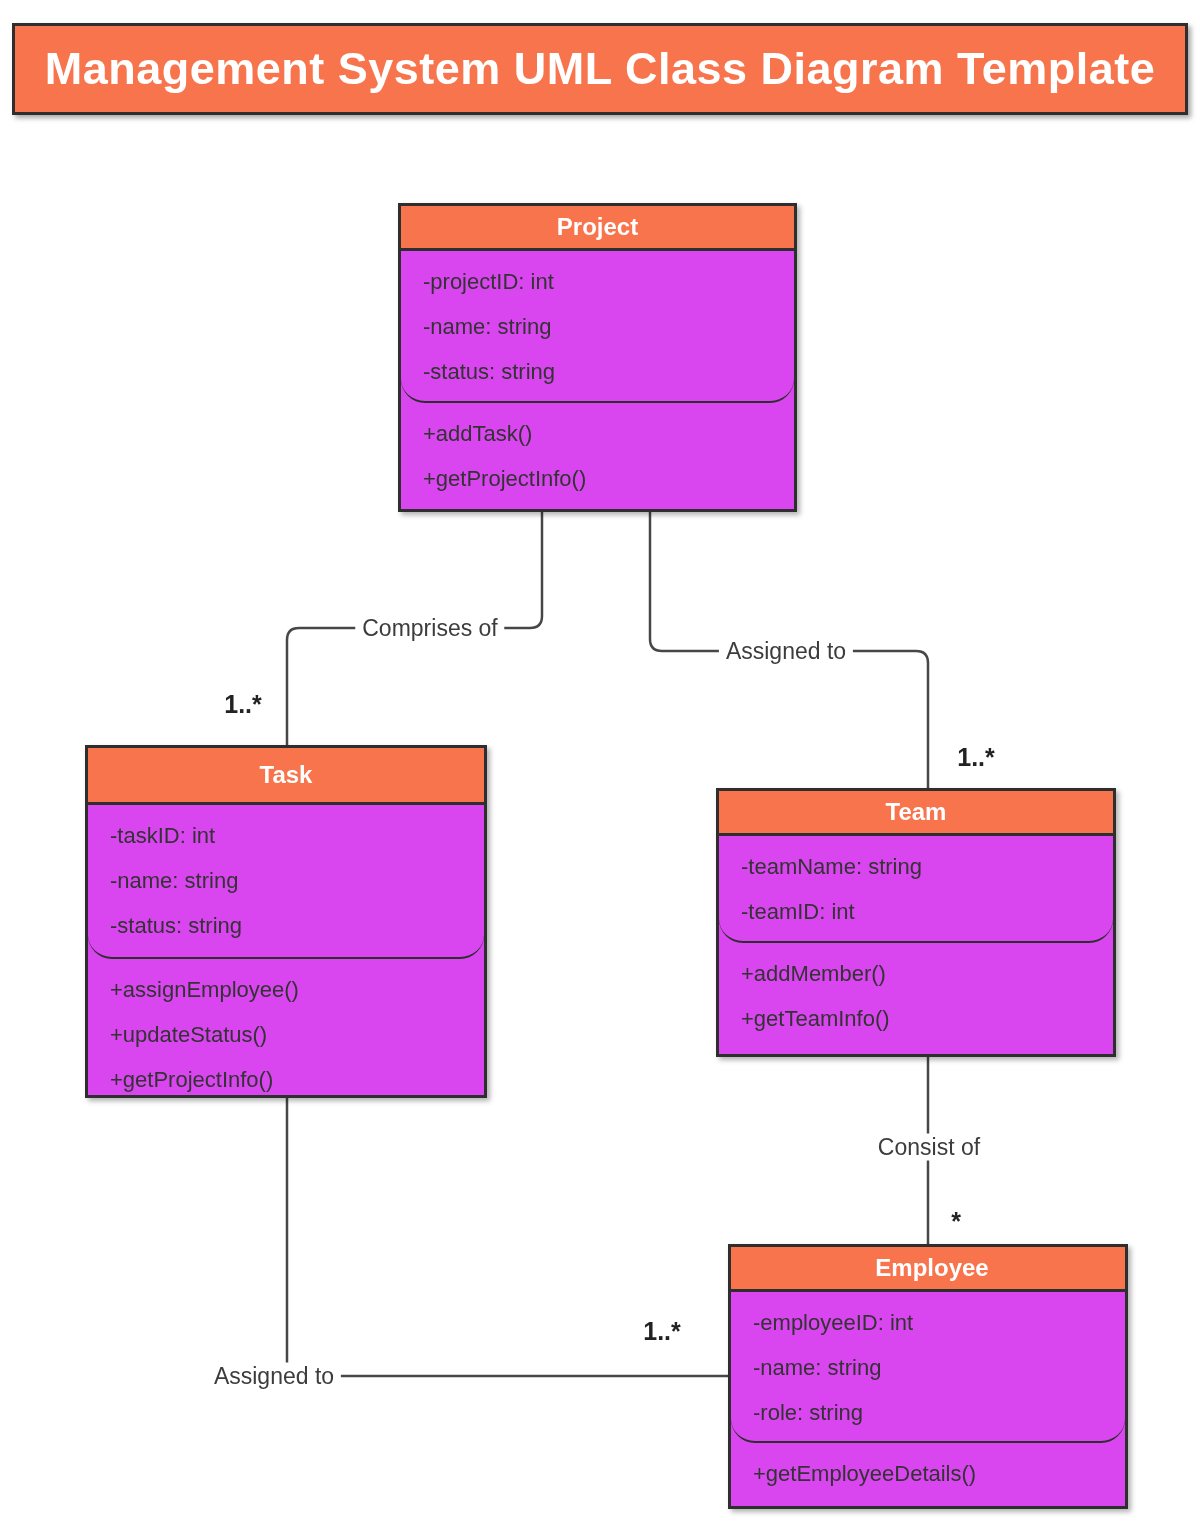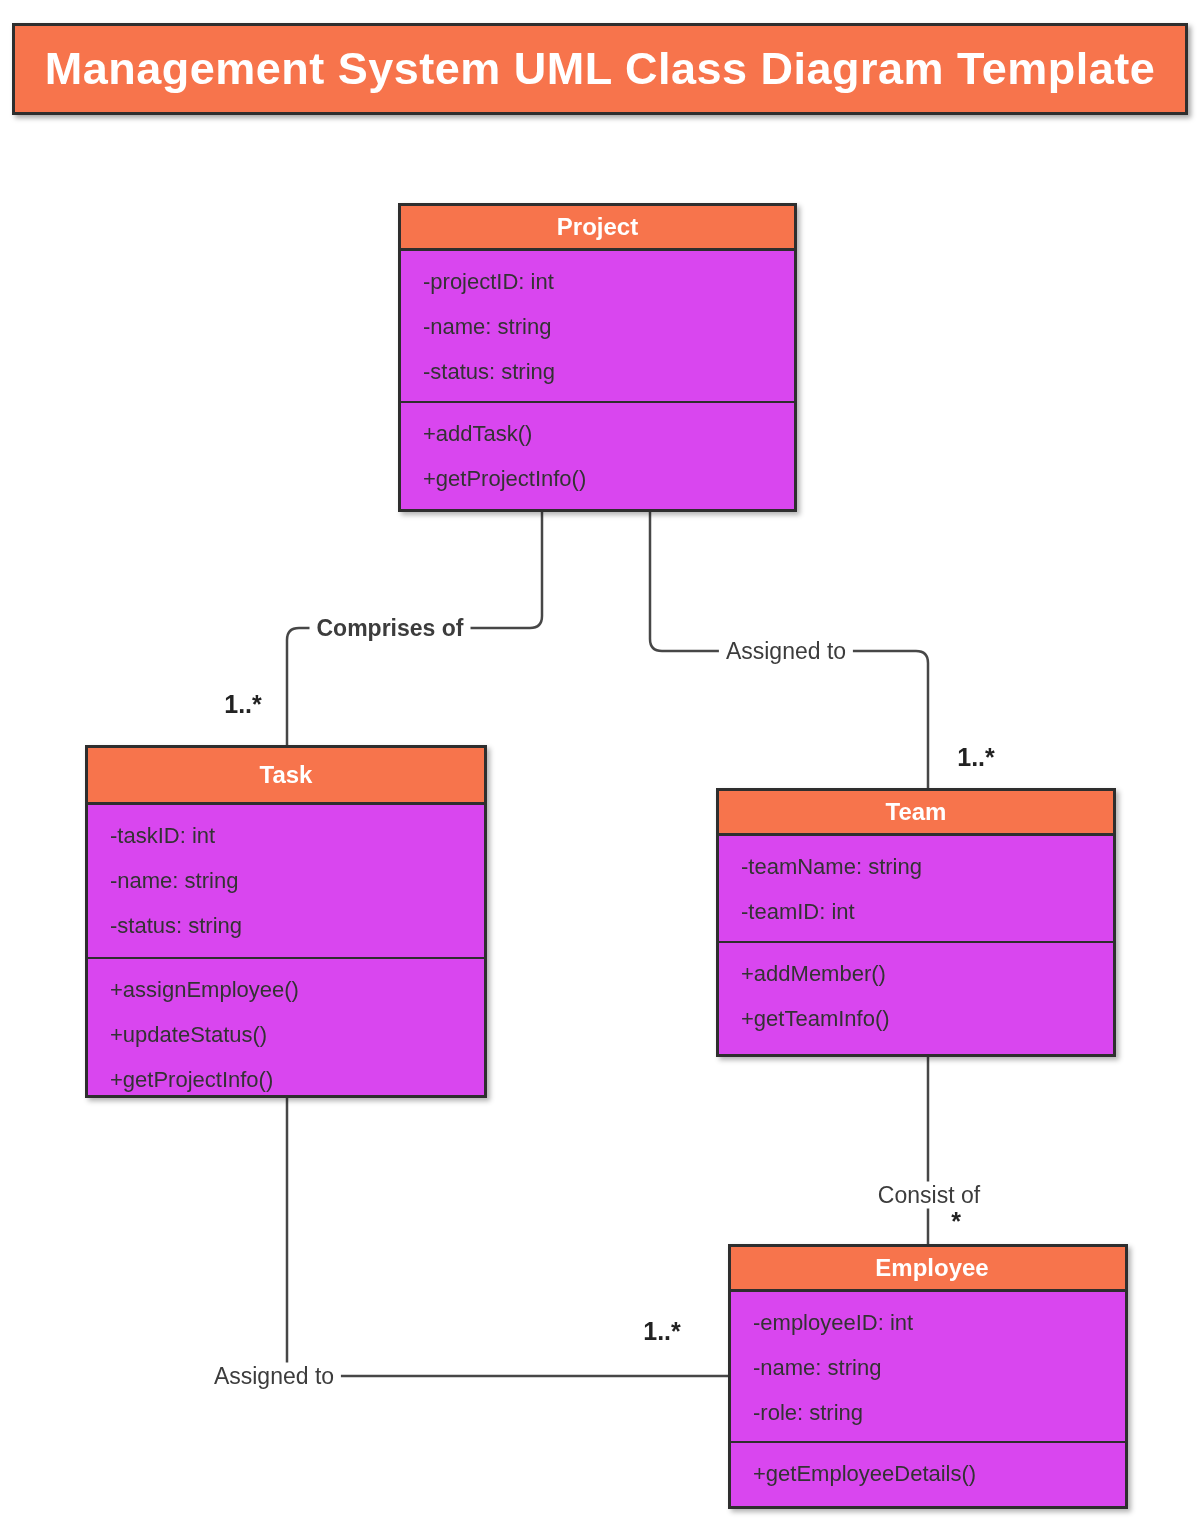--- a/index.html
+++ b/index.html
@@ -58,21 +58,21 @@
   .hdr {
     background: #F7744C;
     border-bottom: 3px solid #2E2E2E;
     color: #ffffff;
     font-weight: bold;
     font-size: 24px;
     text-align: center;
     display: flex; align-items: center; justify-content: center;
     flex: 0 0 auto;
   }
-  .sec { flex: 0 0 auto; padding: 8px 0 0 0; }
+  .sec { flex: 0 0 auto; padding: 8px 0 0 0; border-radius: 24px; }
   .sec.attrs { border-bottom: 2px solid #2E2E2E; }
   .sec.methods { flex: 1 1 auto; border-bottom: none; }
   .row {
     height: 45px;
     line-height: 45px;
     padding-left: 22px;
     font-size: 22px;
     color: #333333;
     white-space: nowrap;
   }
@@ -97,23 +97,23 @@
   .edge-label {
     position: absolute;
     transform: translate(-50%, -50%);
     background: #ffffff;
     padding: 0 7px;
     font-size: 23px;
     color: #3C3C3C;
     white-space: nowrap;
     z-index: 3;
   }
-  #label-comprises   { left: 390px; top: 628px; font-weight: bold; }
+  #label-comprises   { left: 430px; top: 628px; }
   #label-assigned-team { left: 786px; top: 651px; }
-  #label-consist     { left: 929px; top: 1147px; margin-top: 48px; }
+  #label-consist     { left: 929px; top: 1147px; }
   #label-assigned-emp { left: 274px; top: 1376px; }
 
   
   .mult {
     position: absolute;
     transform: translate(-50%, -50%);
     font-size: 25px;
     font-weight: bold;
     color: #222222;
     white-space: nowrap;

